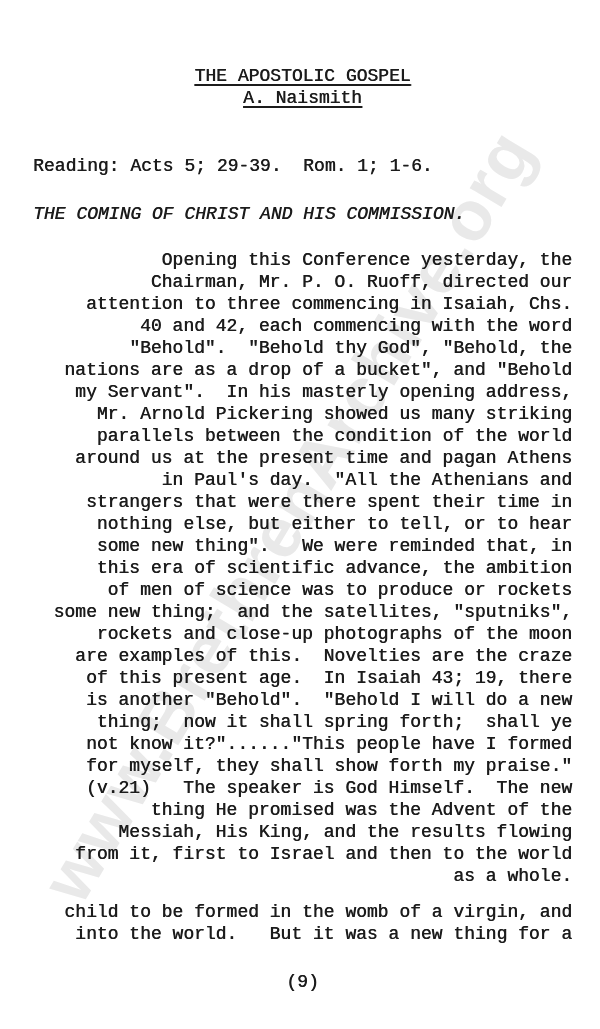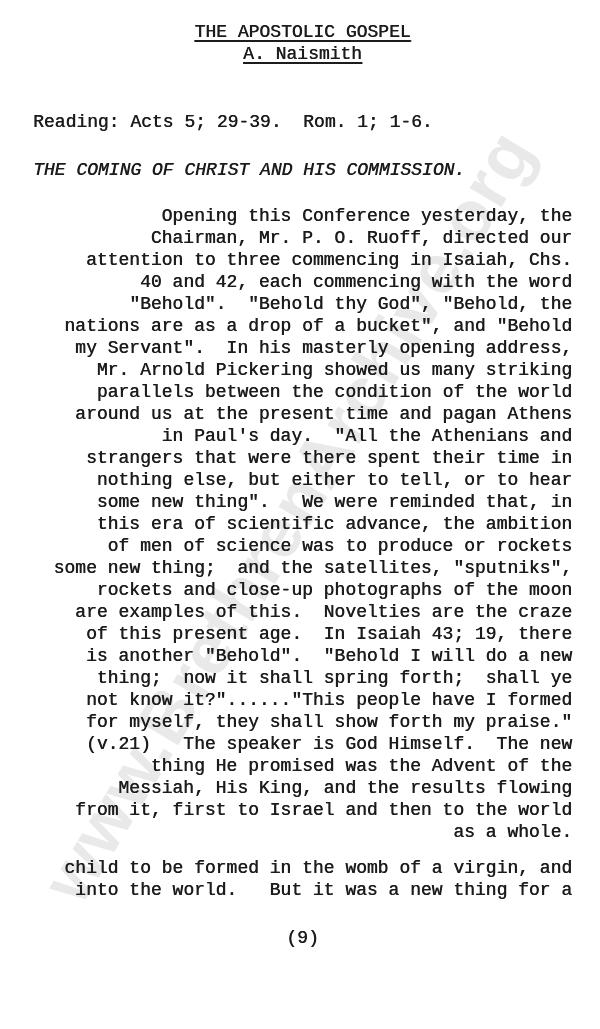--- a/index.html
+++ b/index.html
@@ -28,20 +28,21 @@
     position:relative;z-index:1;
     padding:21px 28px 0 33px;
   }
   .line, .reading, .heading, .pagenum, .title-line{
     white-space:pre;
     text-shadow:0.5px 0 0 currentColor;
   }
   .title-block{
     text-align:center;
     margin-bottom:46px;
+    margin-top:44px;
   }
   .title-line{
     display:inline-block;
     text-decoration:underline;
     text-decoration-thickness:1.5px;
     text-underline-offset:3px;
   }
   .title-block .row{height:22px;}
   .reading{margin-bottom:26px;margin-top:37px;}
   .heading{margin-bottom:24px;font-style:italic;}

